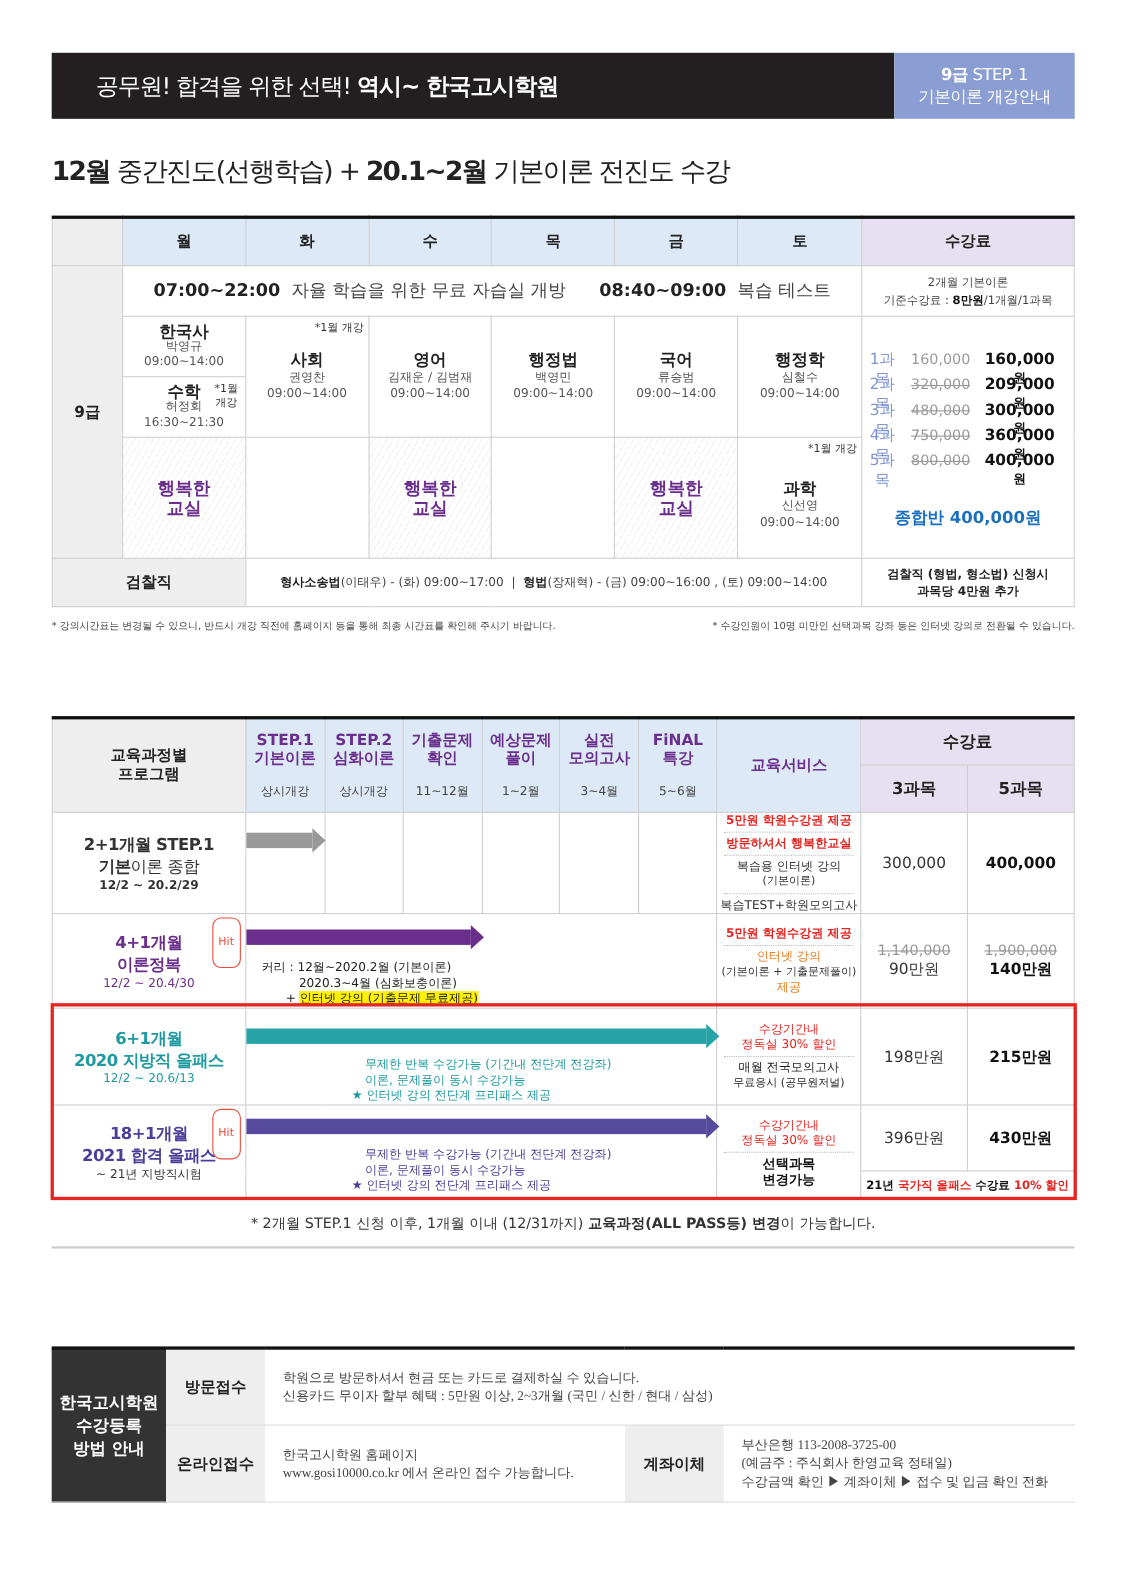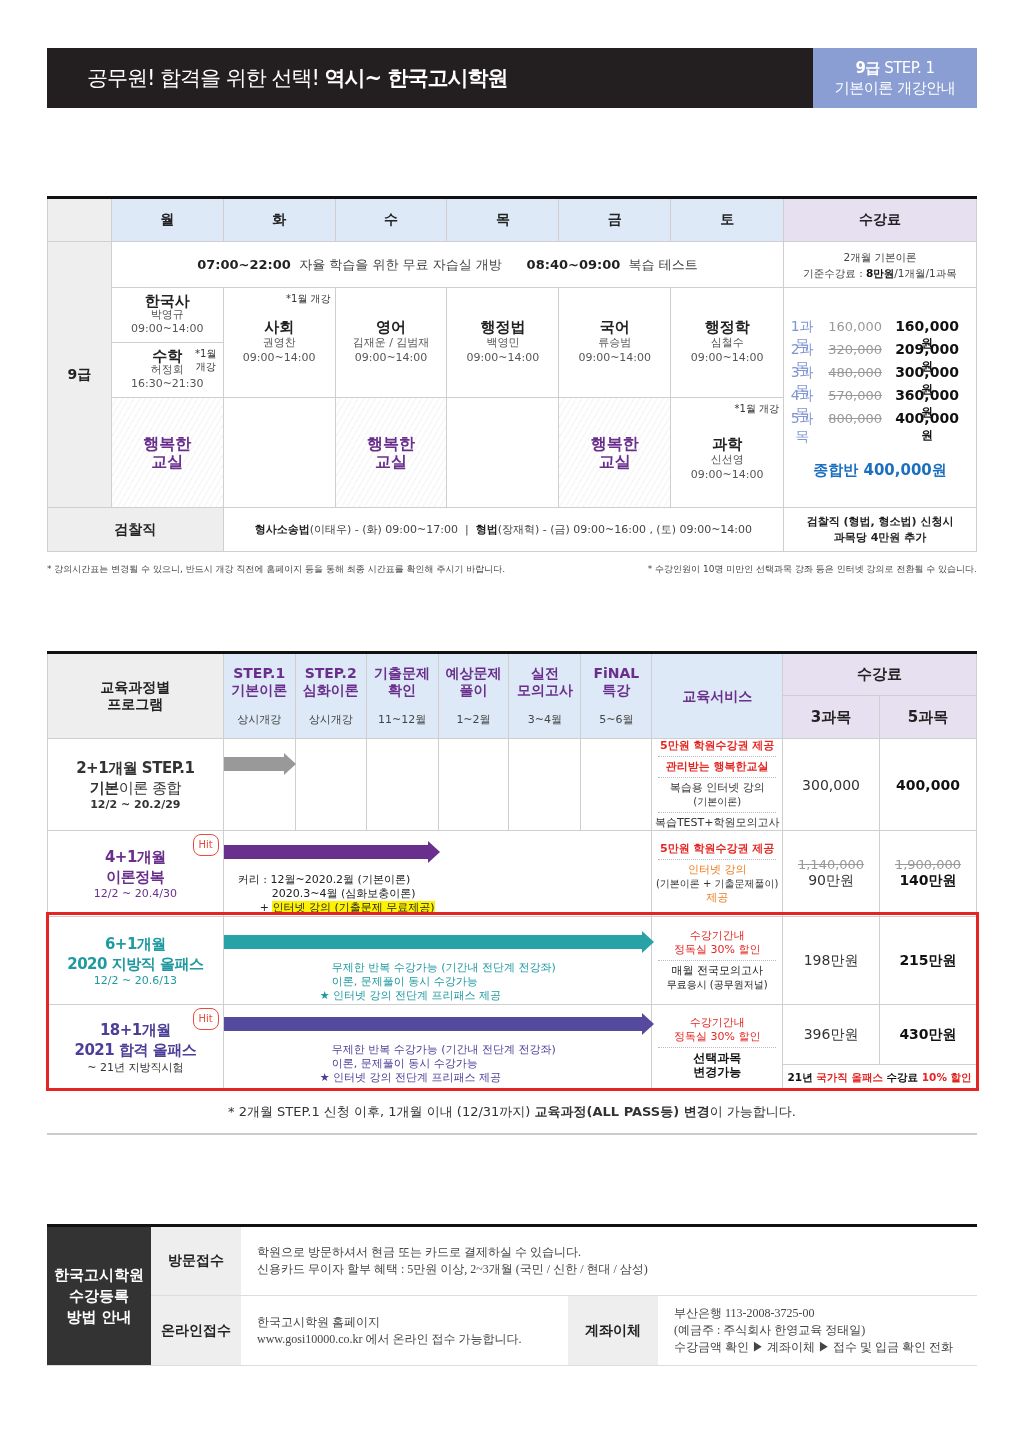--- a/index.html
+++ b/index.html
@@ -46,21 +46,21 @@
   .prog { left: 47px; top: 651px; width: 930px; border-top: 3px solid #111; font-size: 11px; }
   .prog td, .prog th { border: 1px solid #cfcfcf; text-align: center; vertical-align: middle; }
   .prog th { background: #dde9f6; color: #6a2f8c; font-weight: bold; font-size: 14px; line-height: 17px; }
   .prog th .sub { display: block; color: #444; font-weight: normal; font-size: 11px; margin-top: 12px; }
   .prog th.left-h { background: #eeeeee; color: #222; font-size: 14px; }
   .prog th.fee { background: #e7e0f0; color: #222; font-size: 15px; }
   .prog td { position: relative; }
   .prog-name { font-size: 15px; font-weight: bold; line-height: 20px; letter-spacing: -0.5px; }
   .prog-name .light { font-weight: normal; }
   .prog-date { font-size: 11px; font-weight: bold; }
-  .hit { position: absolute; right: 4px; top: 3px; border: 1px solid #e94b3c; color: #e94b3c; border-radius: 8px; font-size: 10px; padding: 4px 5px; line-height: 12px; background: #fff; }
+  .hit { position: absolute; right: 4px; top: 3px; border: 1px solid #e94b3c; color: #e94b3c; border-radius: 8px; font-size: 10px; padding: 16px 5px; line-height: 12px; background: #fff; }
   .svc { font-size: 11px; line-height: 14px; }
   .svc .red { color: #e52521; font-weight: bold; }
   .svc .orange { color: #f07c1c; }
   .svc .sep { border-top: 1px dotted #bbb; margin: 3px 6px; }
   .fee-cell { font-size: 14px; }
   .fee-cell.bold { font-weight: bold; color: #111; }
   .fee-old { text-decoration: line-through; color: #999; font-size: 13px; }
   .arrow { position: absolute; height: 22px; }
   .arrow .shaft { position: absolute; left: 0; top: 4px; height: 14px; }
   .arrow .head { position: absolute; right: 0; top: 0; width: 0; height: 0; border-top: 11px solid transparent; border-bottom: 11px solid transparent; }
@@ -85,20 +85,21 @@
   <div class="banner-main">
     <span class="banner-slogan"><span>공무원! 합격을 위한 선택! </span><b>역시~ 한국고시학원</b></span>
   </div>
   <div class="banner-side">
     <div><b>9급</b><span> STEP. 1</span></div>
     <div>기본이론 개강안내</div>
   </div>
 </div>
 
 <div class="abs title">
+  <span class="title-desc"><b>12월</b><span> 중간진도(선행학습) + </span><b>20.1~2월</b><span> 기본이론 전진도 수강</span></span>
 </div>
 
 <table class="abs sched">
   <colgroup>
     <col style="width:64px">
       <col style="width:112px">
       <col style="width:112px">
       <col style="width:112px">
       <col style="width:112px">
       <col style="width:112px">
@@ -111,21 +112,21 @@
     <th>월</th>
     <th>화</th>
     <th>수</th>
     <th>목</th>
     <th>금</th>
     <th>토</th>
     <th class="fee">수강료</th>
   </tr>
   <tr style="height:46px">
     <td class="grade" rowspan="3" style="vertical-align:middle"><span>9급</span></td>
-    <td colspan="6" style="font-size:13px;color:#444">
+    <td colspan="6" style="font-size:16px;color:#444">
       <b style="color:#222">07:00~22:00</b>&nbsp;
       <span>자율 학습을 위한 무료 자습실 개방</span>&nbsp;&nbsp;&nbsp;&nbsp;&nbsp;
       <b style="color:#222">08:40~09:00</b>&nbsp;
       <span>복습 테스트</span>
     </td>
     <td style="font-size:10.5px;line-height:16px;color:#444">
       <div>2개월 기본이론</div>
       <div><span>기준수강료 : </span><b style="color:#111">8만원</b><span>/1개월/1과목</span></div>
     </td>
   </tr>
@@ -180,21 +181,21 @@
             <span class="p-old strike">320,000</span>
             <span class="p-new"><span>209,000</span><small>원</small></span>
           </div>
       <div class="price-row">
             <span class="p-cnt">3과목</span>
             <span class="p-old strike">480,000</span>
             <span class="p-new"><span>300,000</span><small>원</small></span>
           </div>
       <div class="price-row">
             <span class="p-cnt">4과목</span>
-            <span class="p-old strike">570,000</span>
+            <span class="p-old strike">750,000</span>
             <span class="p-new"><span>360,000</span><small>원</small></span>
           </div>
       <div class="price-row">
             <span class="p-cnt">5과목</span>
             <span class="p-old strike">800,000</span>
             <span class="p-new"><span>400,000</span><small>원</small></span>
           </div>
       <div class="combo">종합반 400,000원</div>
     </td>
   </tr>
@@ -314,21 +315,21 @@
       </div>
     </td>
     <td></td>
         <td></td>
         <td></td>
         <td></td>
         <td></td>
     <td class="svc">
       <div class="red">5만원 학원수강권 제공</div>
       <div class="sep"></div>
-      <div class="red">관리받는 행복한교실</div>
+      <div class="red">방문하셔서 행복한교실</div>
       <div class="sep"></div>
       <div>복습용 인터넷 강의</div>
       <div style="font-size:10px">(기본이론)</div>
       <div class="sep"></div>
       <div>복습TEST+학원모의고사</div>
     </td>
     <td class="fee-cell">300,000</td>
     <td class="fee-cell bold">400,000</td>
   </tr>
 

